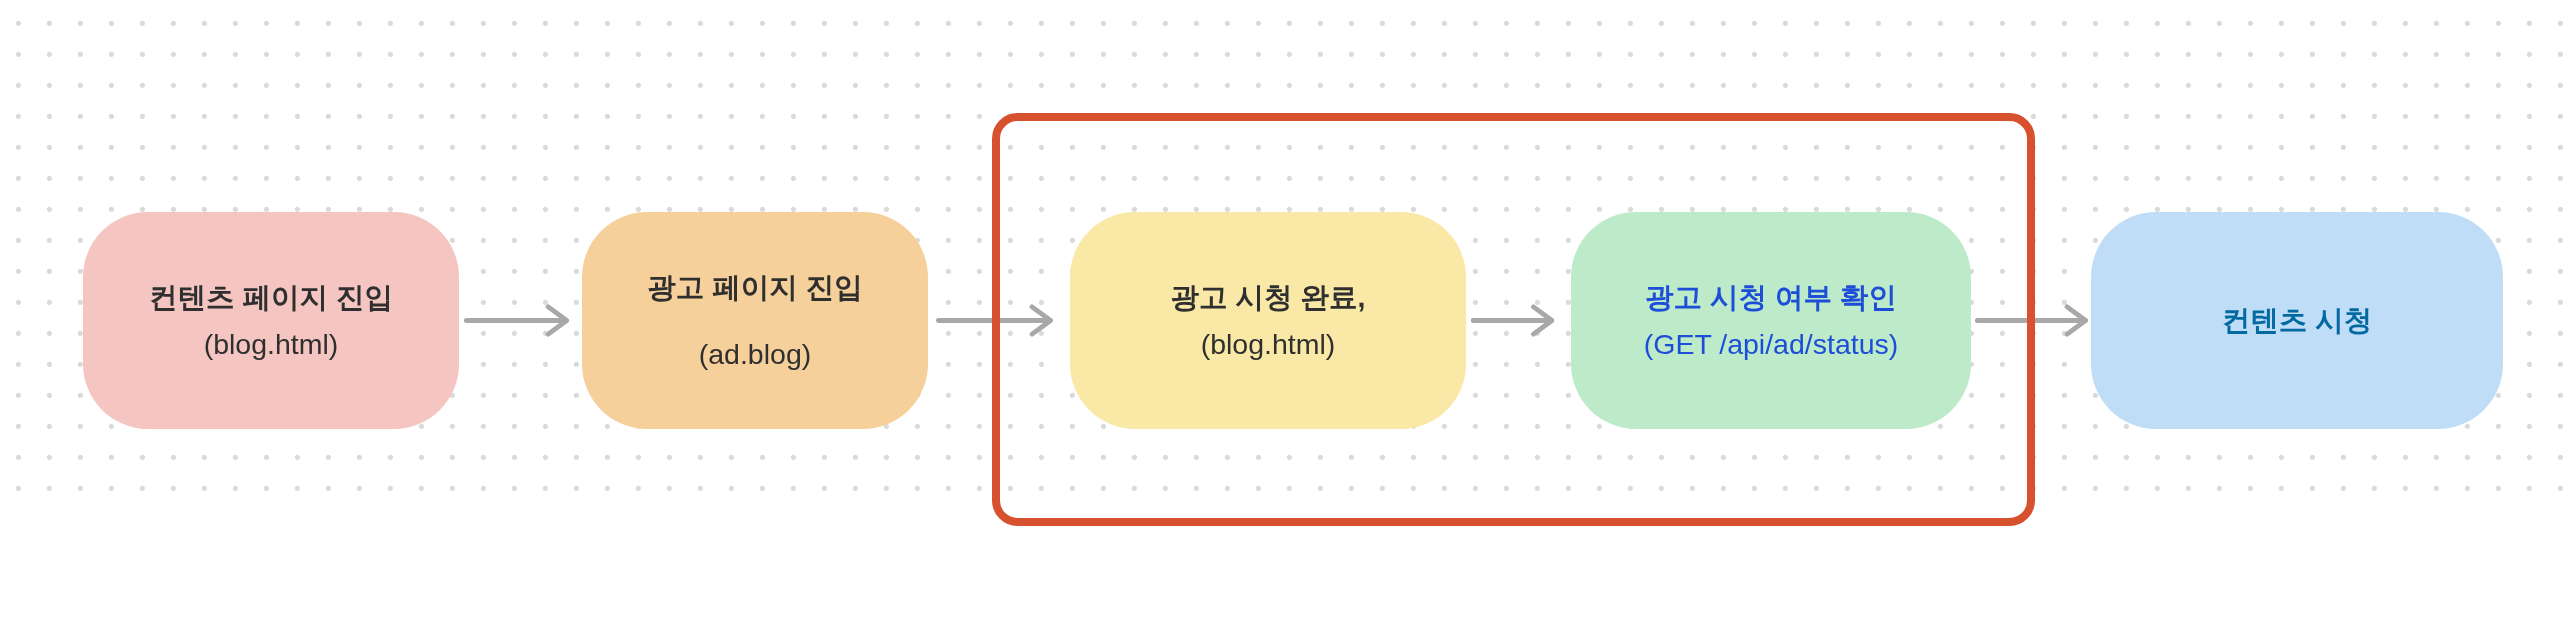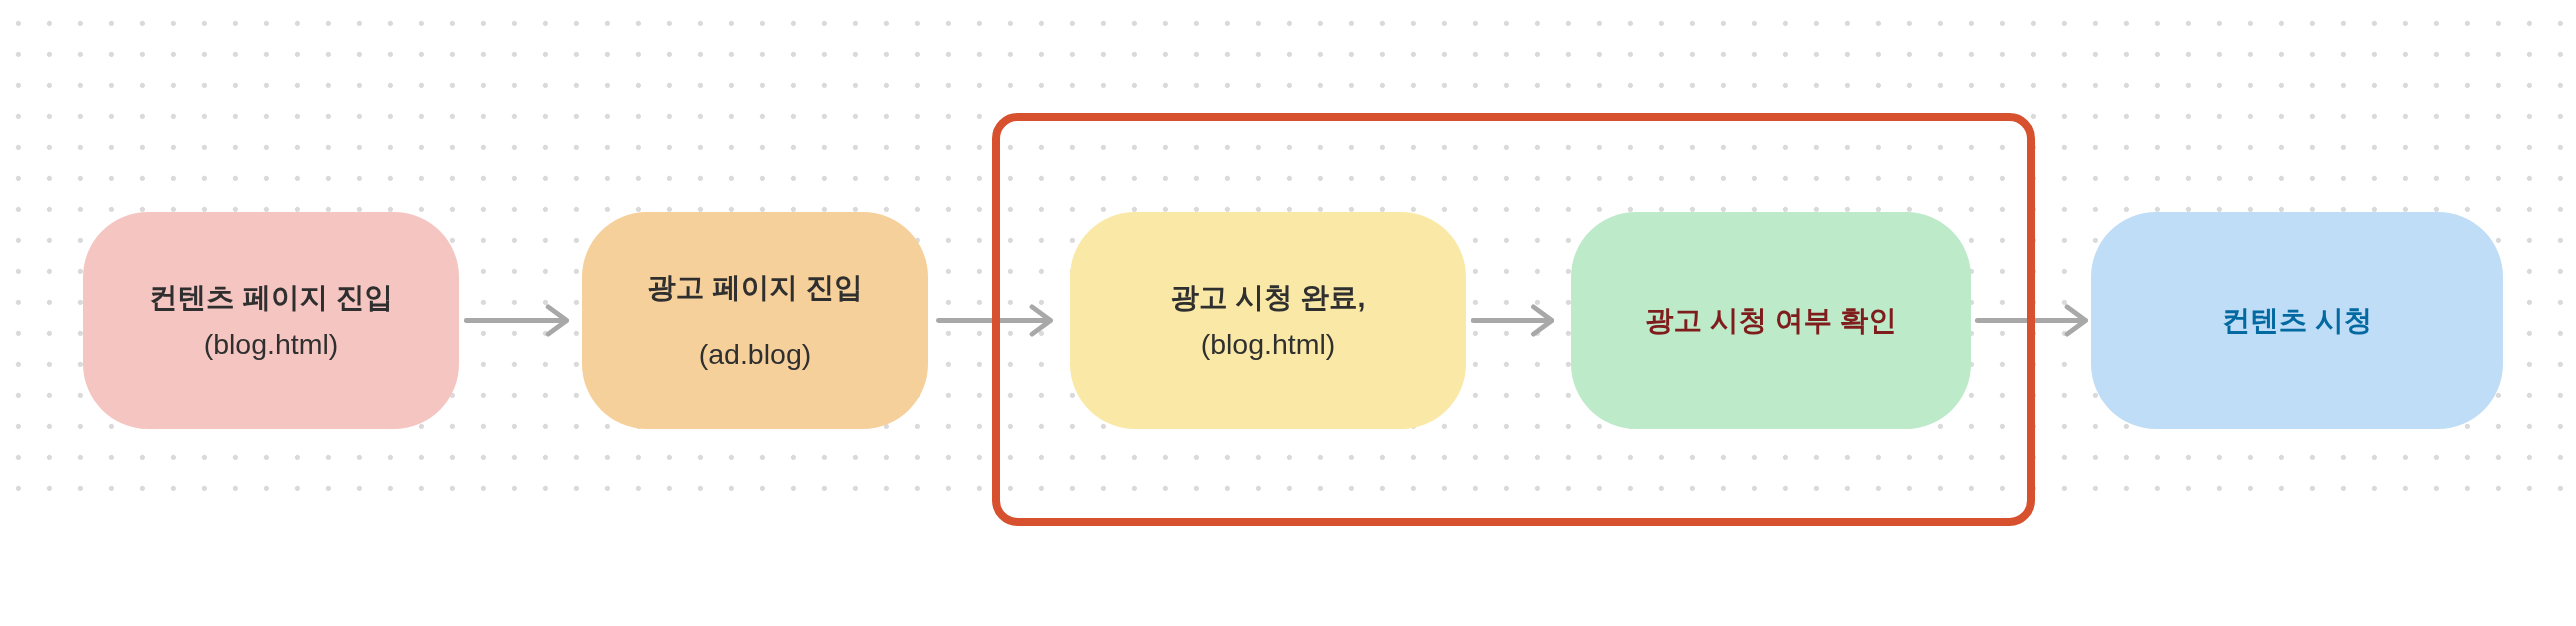--- a/index.html
+++ b/index.html
@@ -97,22 +97,23 @@
   <div class="node n2" style="background-color: rgb(246, 208, 155); color: rgb(47, 47, 47); gap: 20px;">
     <div class="line">광고 페이지 진입</div>
     <div class="line sub">(ad.blog)</div>
   </div>
 
   <div class="node n3" style="background-color: rgb(250, 233, 166); color: rgb(47, 47, 47);">
     <div class="line">광고 시청 완료,</div>
     <div class="line sub">(blog.html)</div>
   </div>
 
-  <div class="node n4" style="background-color: rgb(189, 234, 201); color: #7f1d1d;">
+  <div class="node n4" style="background-color: rgb(189, 234, 201); color: #1d4ed8;">
     <div class="line">광고 시청 여부 확인</div>
+    <div class="line sub">(GET /api/ad/status)</div>
   </div>
 
   <div class="node n5" style="background-color: rgb(191, 221, 246); color: #0369a1;">
     <div class="line">컨텐츠 시청</div>
   </div>
 
   <div class="highlight-box" style="border-color: rgb(216, 81, 47);"></div>
 
 </div>
 

